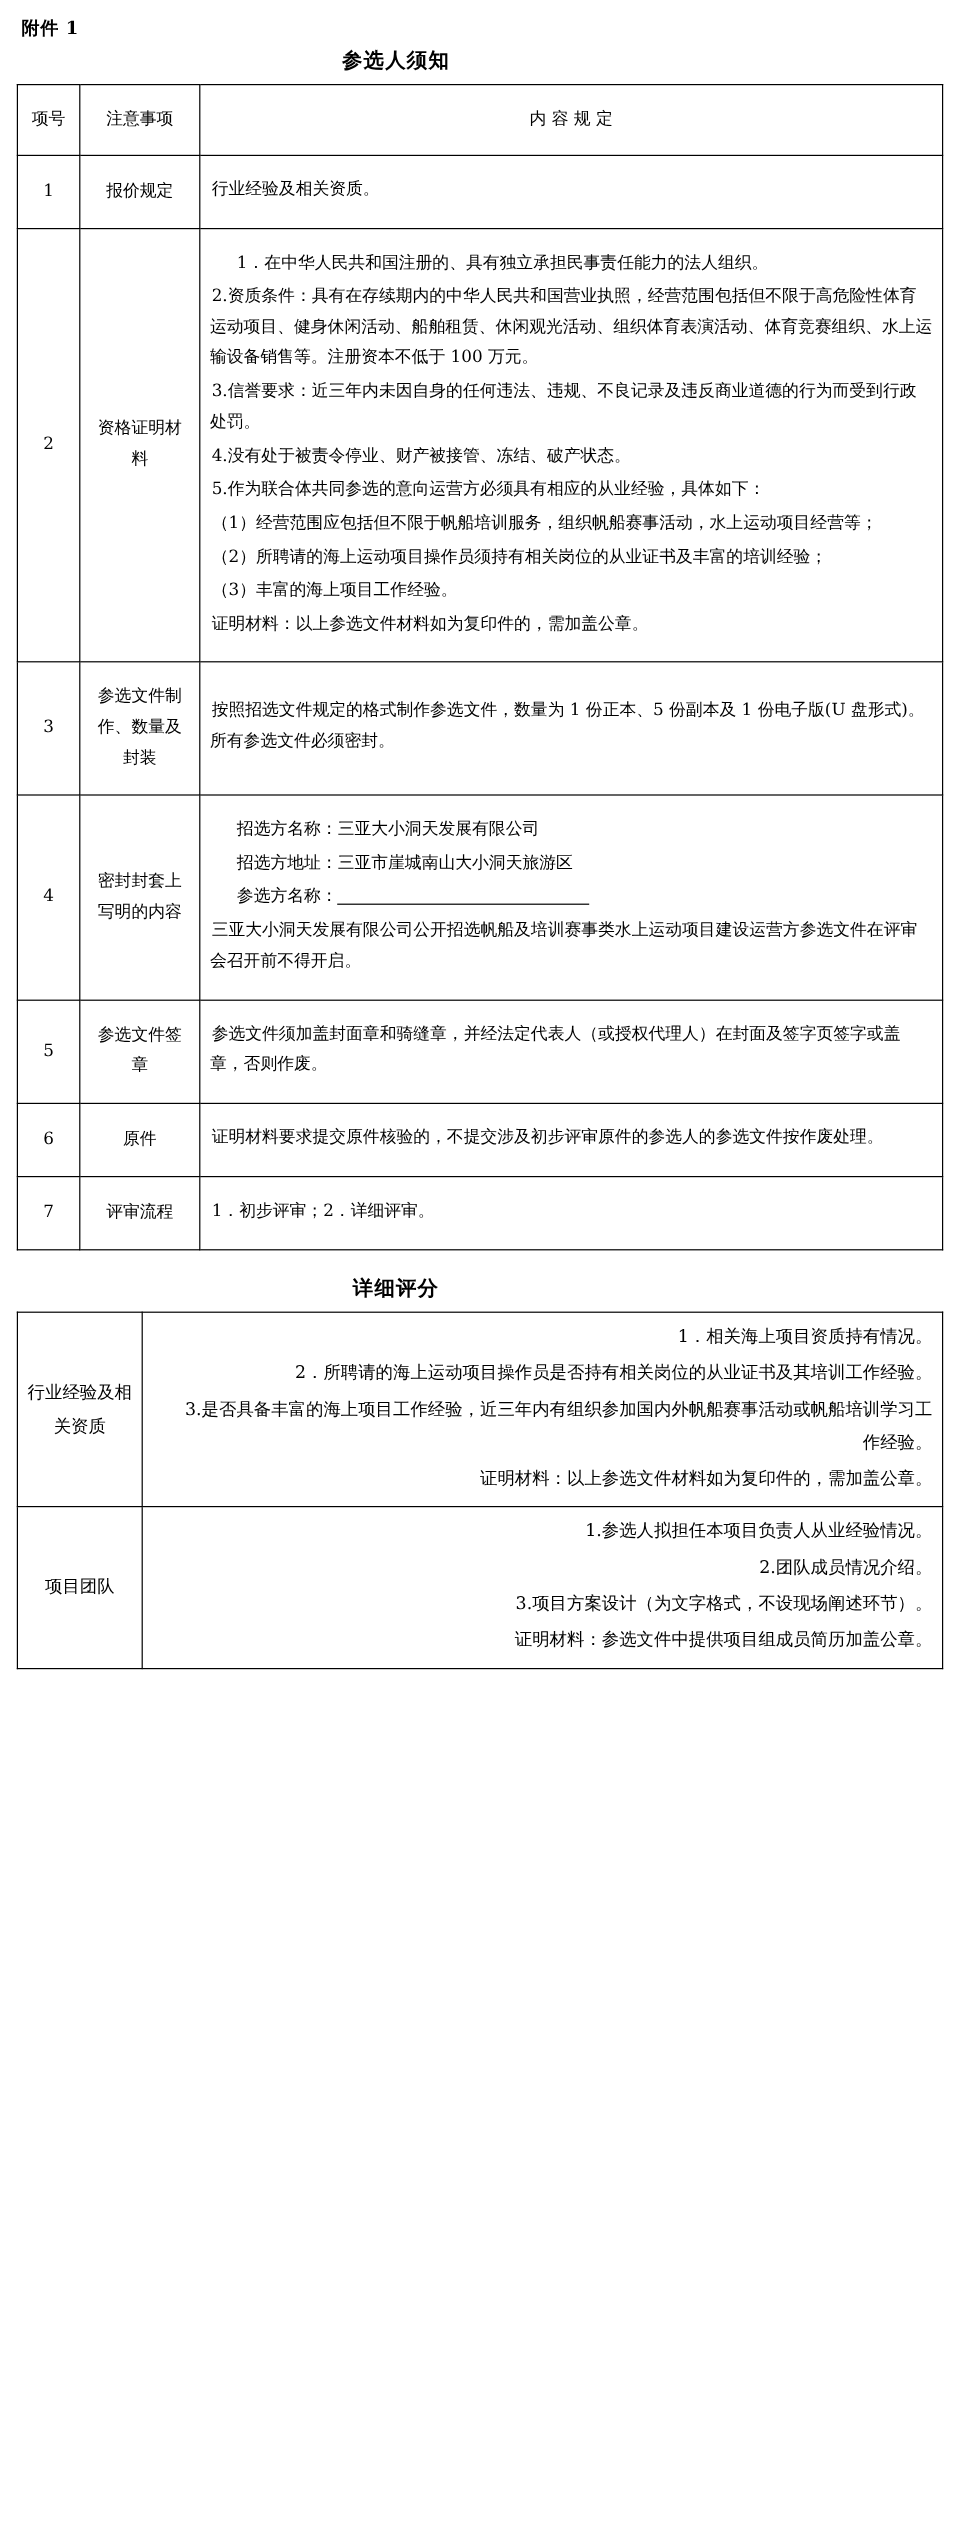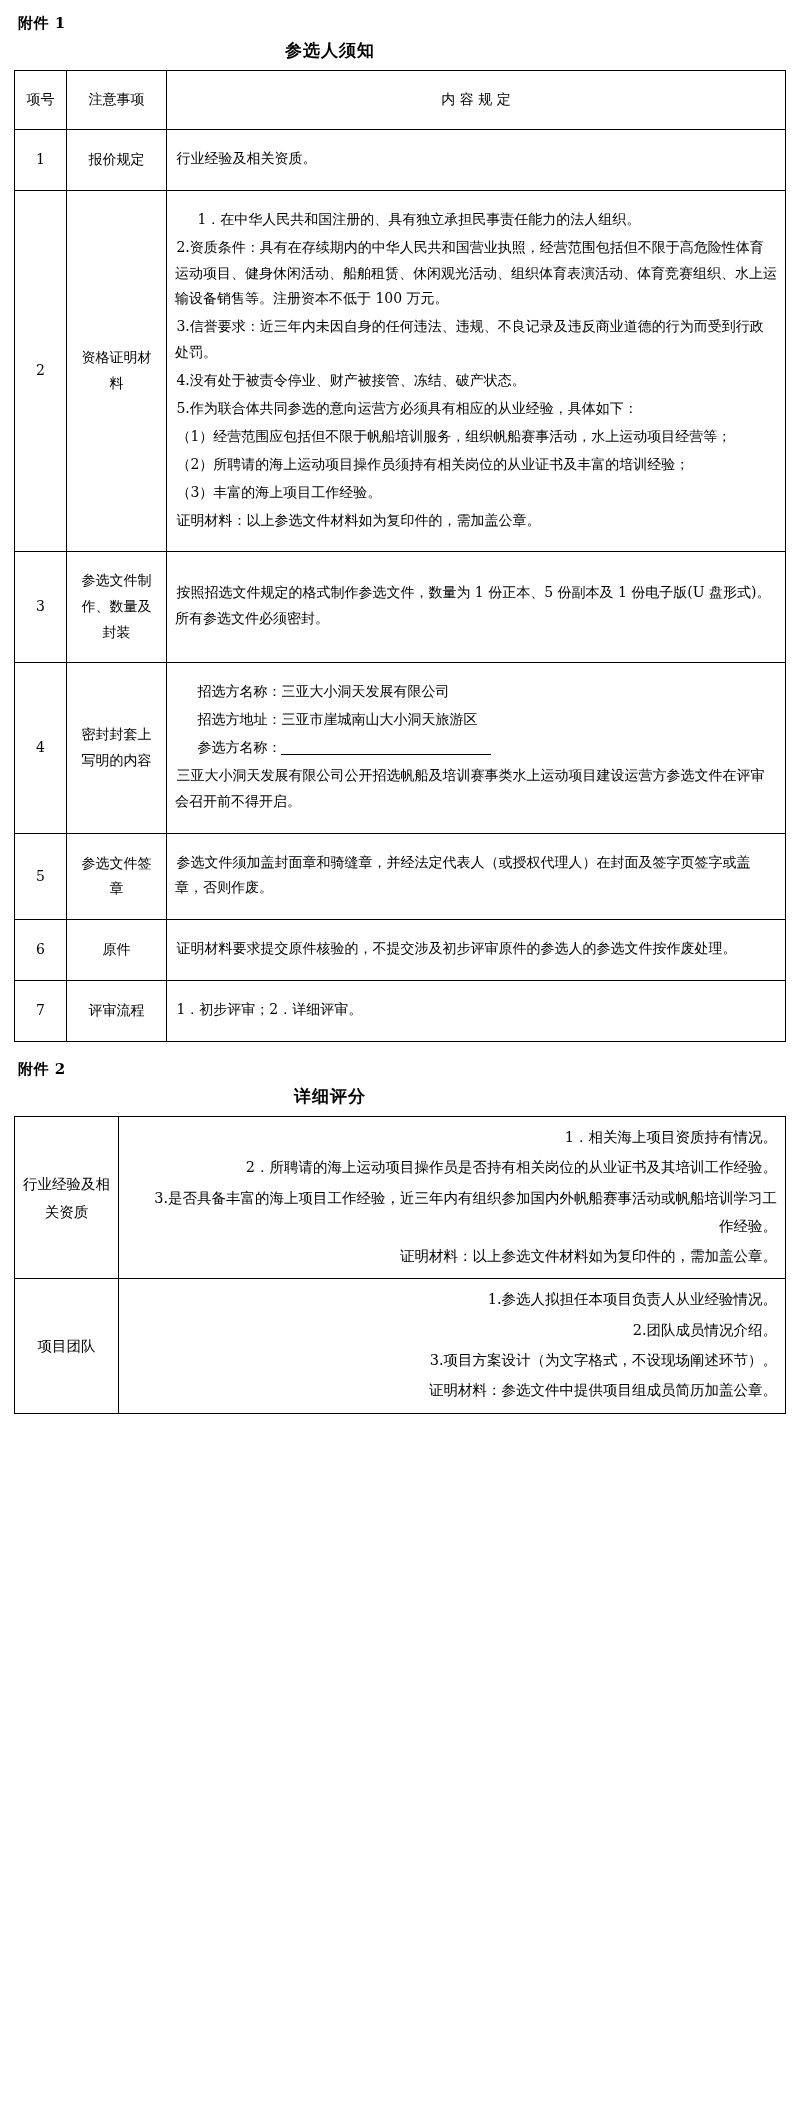--- a/index.html
+++ b/index.html
@@ -188,21 +188,20 @@
         <td class="c-item">评审流程</td>
         <td class="c-body cellpad">
           <p class="ind2">1．初步评审；2．详细评审。</p>
         </td>
       </tr>
     </tbody>
   </table>
 
   <div class="sect-gap"></div>
 
-  <div class="attach-label">附件 2</div>
   <div class="doc-title">详细评分</div>
 
   <table class="score">
     <colgroup>
       <col style="width:104px">
       <col>
     </colgroup>
     <tbody>
 
       <tr>

